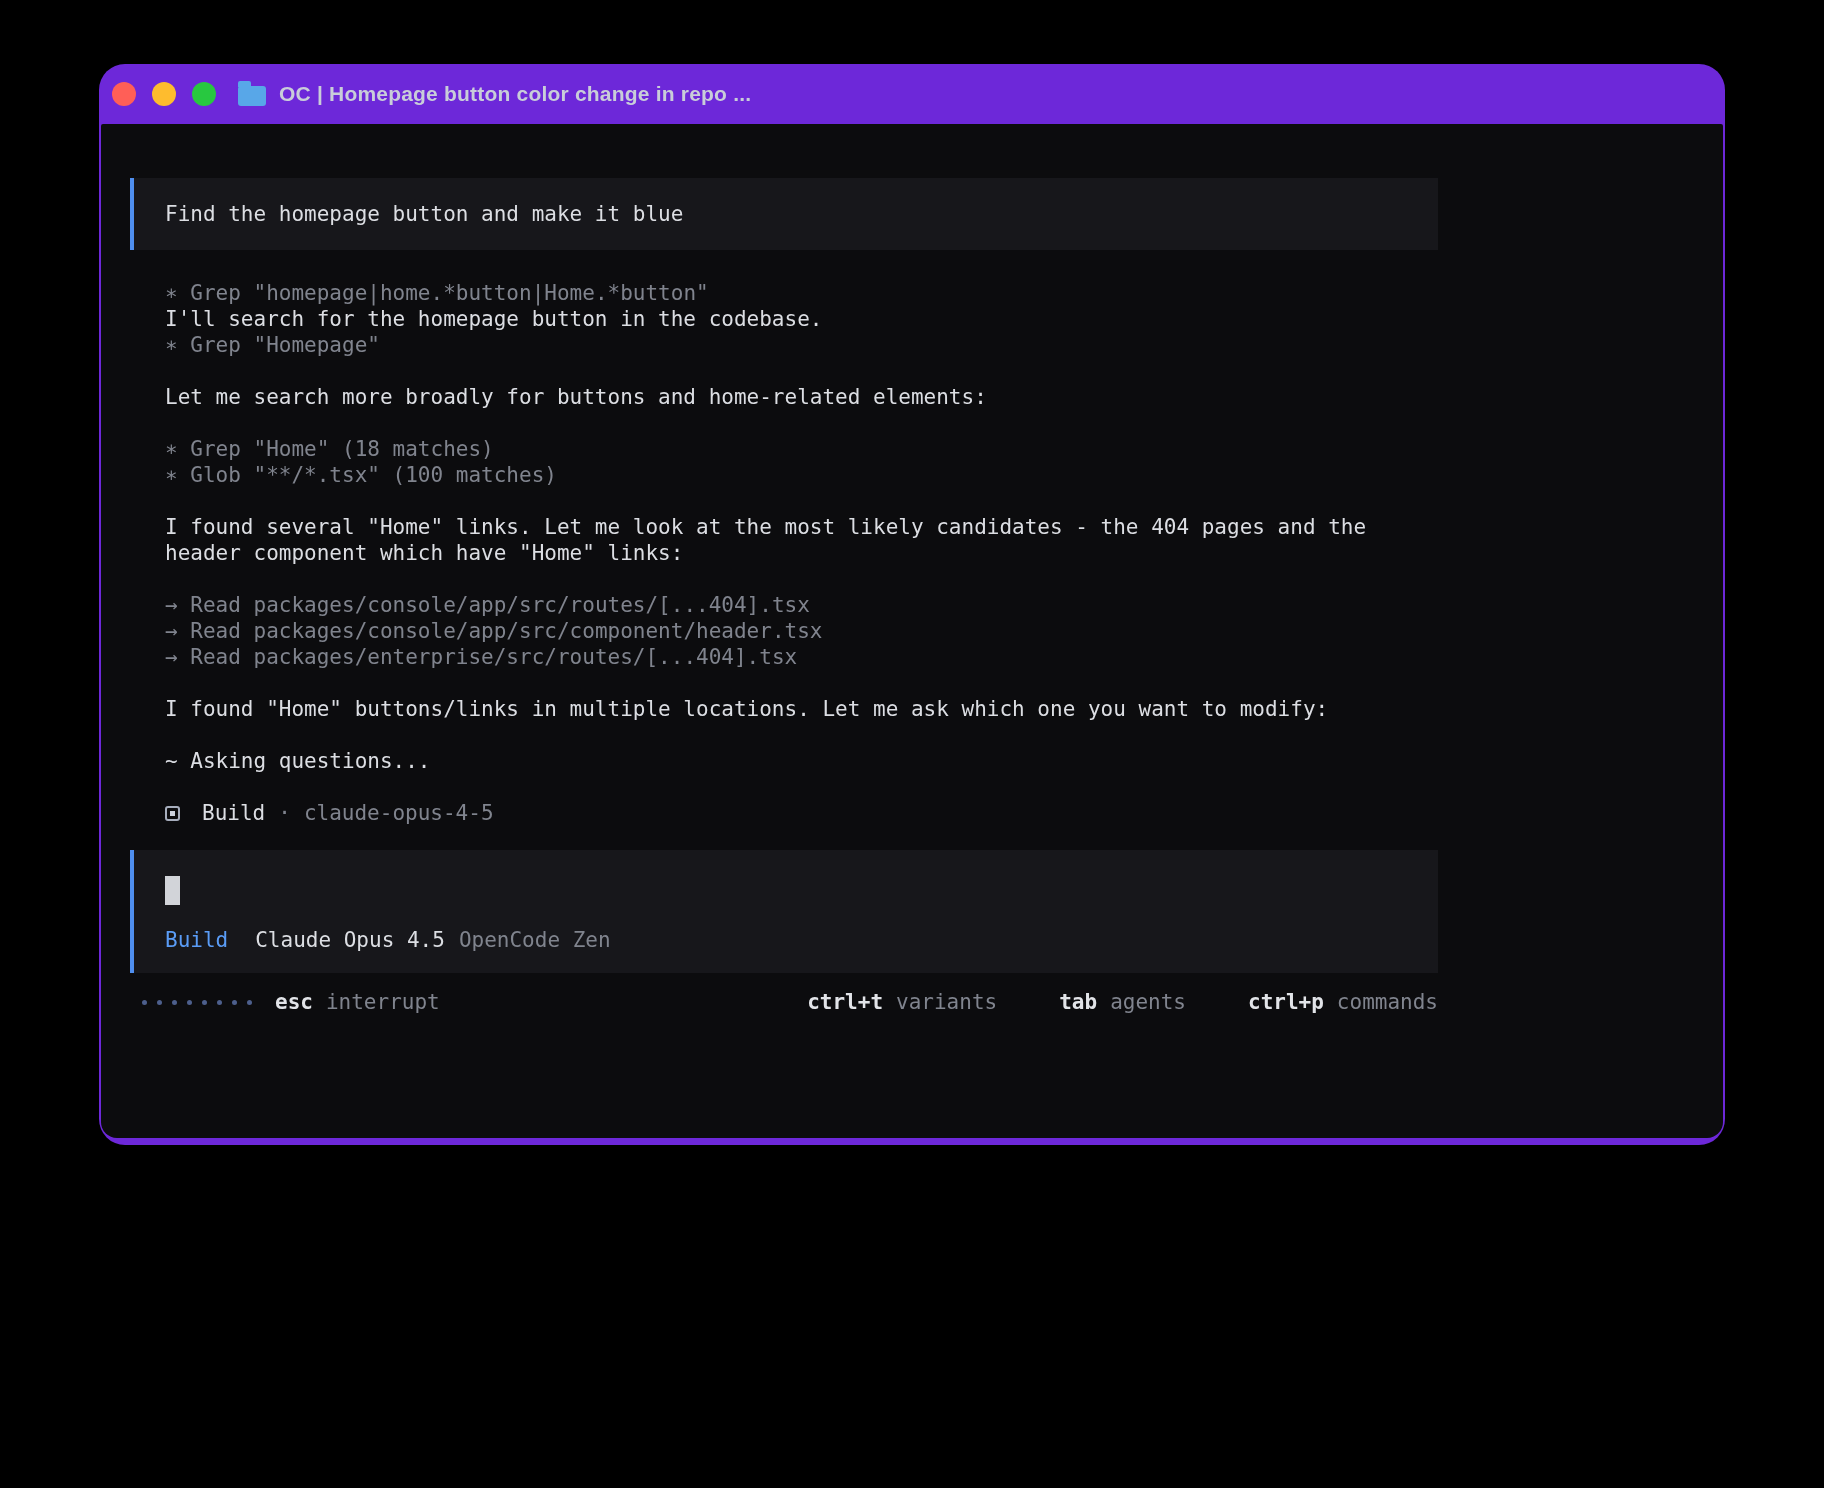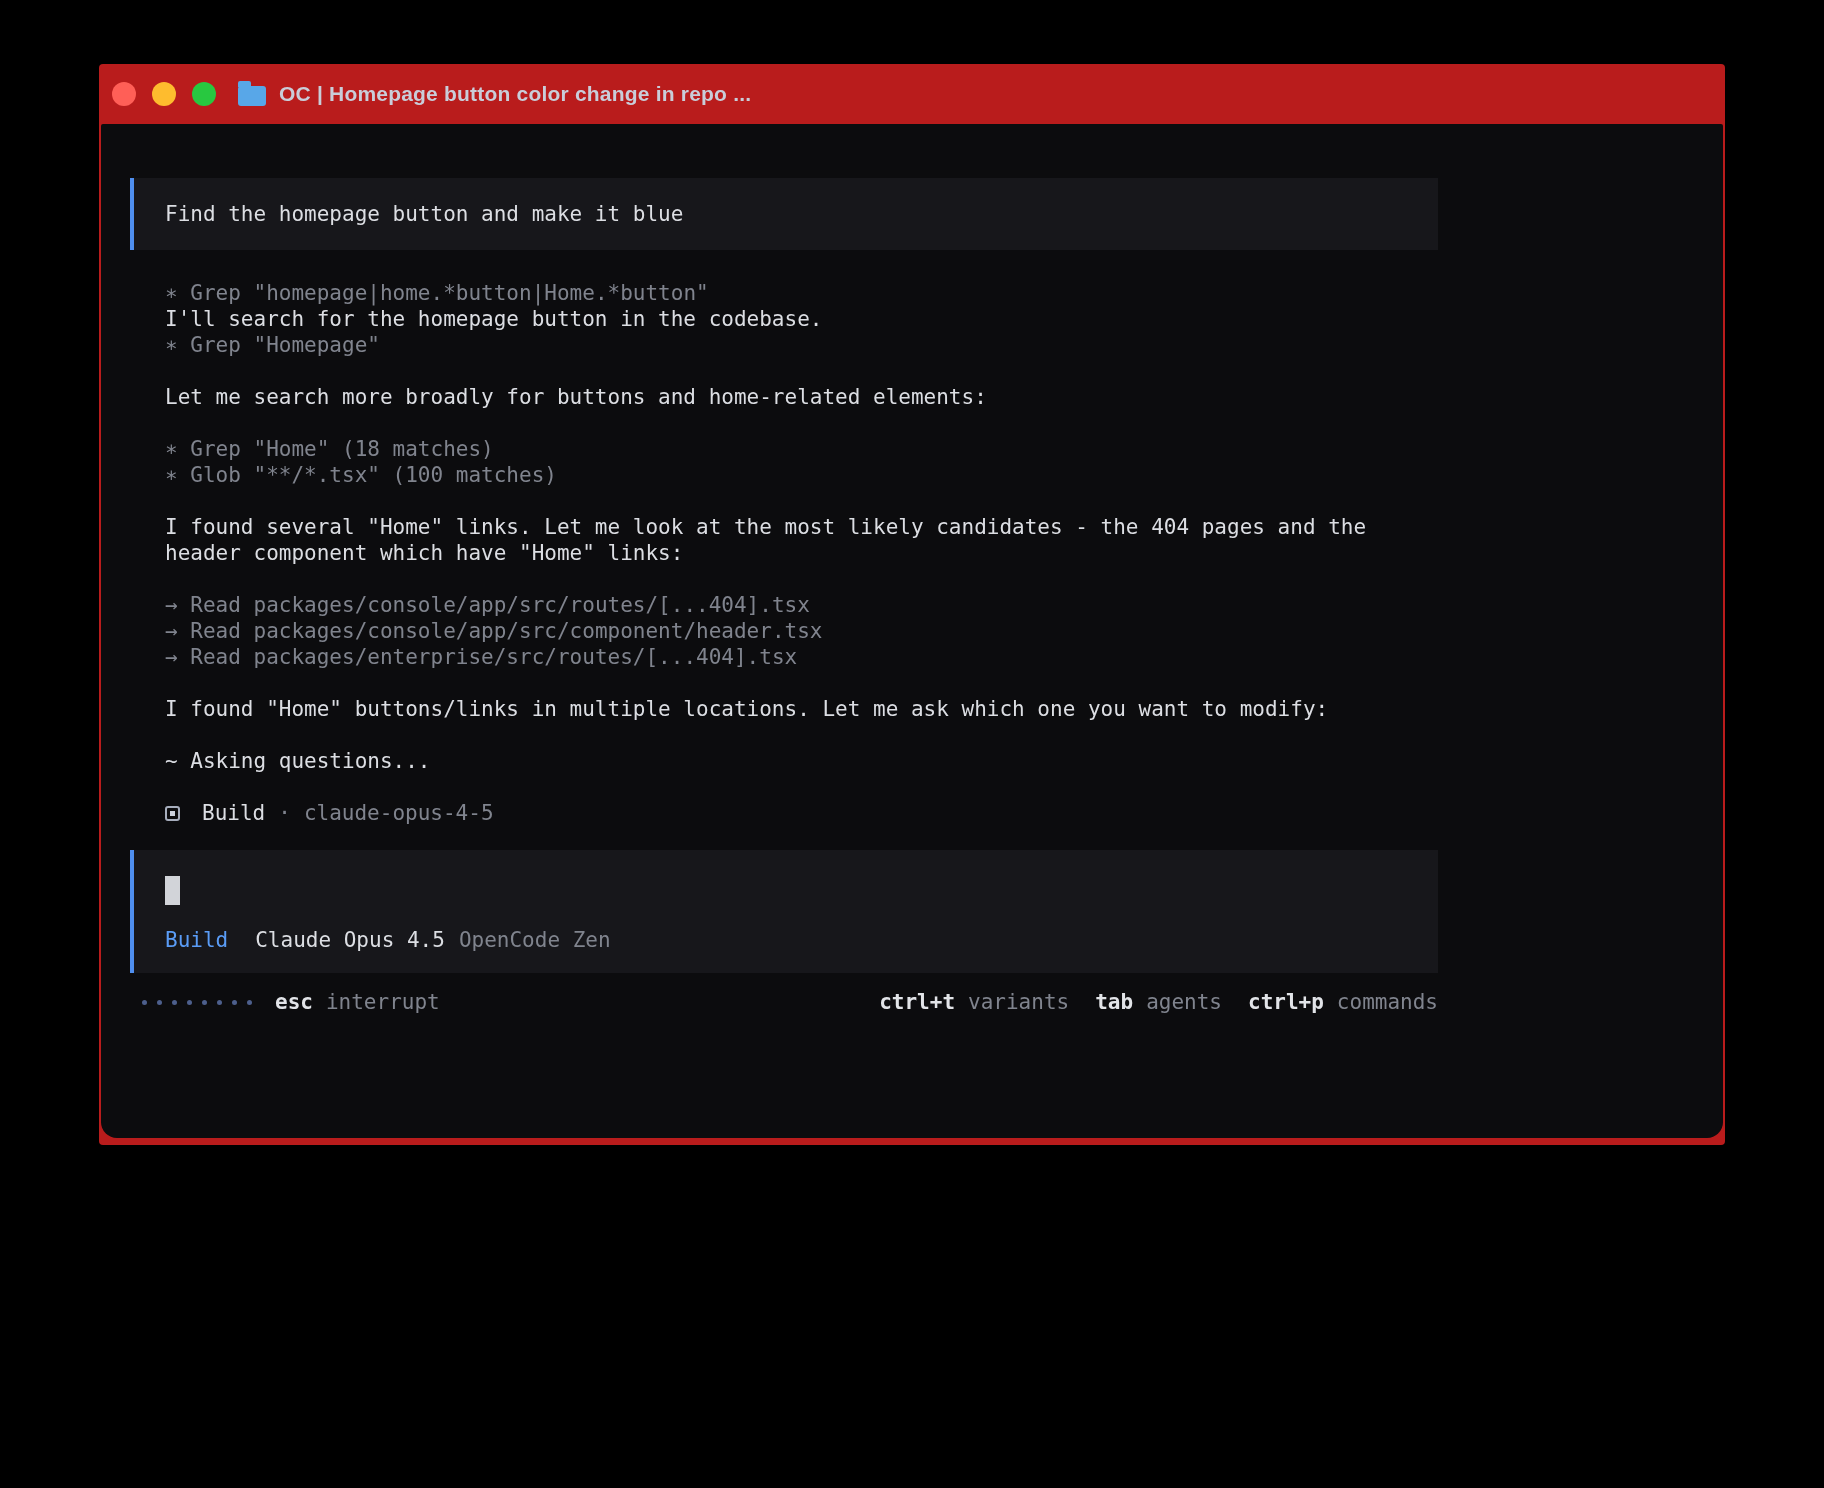--- a/index.html
+++ b/index.html
@@ -1,20 +1,20 @@
 <!DOCTYPE html>
 <html><head>
 <meta charset="utf-8">
 <style>
   * { margin:0; padding:0; box-sizing:border-box; }
   html,body { width:1824px; height:1488px; background:#000; overflow:hidden;
               font-family:"DejaVu Sans Mono", monospace; }
 
   .window { position:absolute; left:99px; top:64px; width:1626px; height:1081px;
-            background:#b91c1c; border-radius:4px;
+            background:#6d28d9; border-radius:26px;
             box-shadow:0 24px 70px rgba(0,0,0,.65); }
 
   .titlebar { height:60px; display:flex; align-items:center; }
   .lights { display:flex; gap:16px; padding-left:13px; align-items:center; }
   .light { width:24px; height:24px; border-radius:50%; display:inline-block; }
   .light.red { background:#ff5f57; }
   .light.yellow { background:#febc2e; }
   .light.green { background:#28c840; }
   .titlewrap { display:flex; align-items:center; gap:13px; margin-left:22px; }
   .folder { width:28px; height:20px; position:relative; background:#58a7e8; border-radius:3px; margin-top:3px; }
@@ -58,21 +58,21 @@
   .input-meta { margin-top:22px; display:flex; align-items:baseline; }
   .meta-mode { margin-right:27px; }
   .meta-model { margin-right:14px; }
 
   .statusbar { width:1308px; margin-top:16px; display:flex; align-items:center;
                justify-content:space-between; }
   .sb-left { display:flex; }
   .dots { display:flex; align-items:center; gap:10px; margin-left:12px; margin-right:23px; }
   .dot { width:5px; height:5px; border-radius:50%; background:#4d5f8c; }
   .key { font-weight:bold; color:#e2e4e8; margin-right:13px; }
-  .sb-right { display:flex; align-items:center; }
+  .sb-right { display:flex; align-items:center;gap:36px; }
   .hint { display:flex; align-items:center; margin-left:26px; }
 </style>
 </head>
 <body>
 
 <div class="window">
 
   <div class="titlebar">
     <div class="lights">
       <span class="light red"></span>

